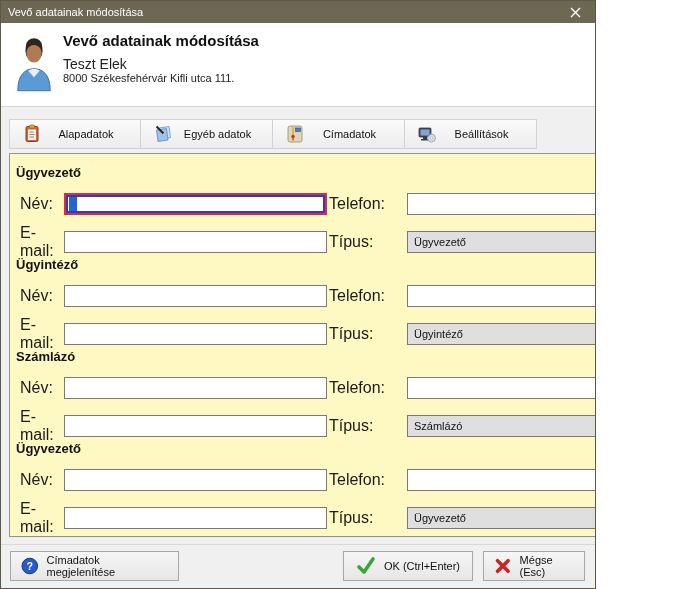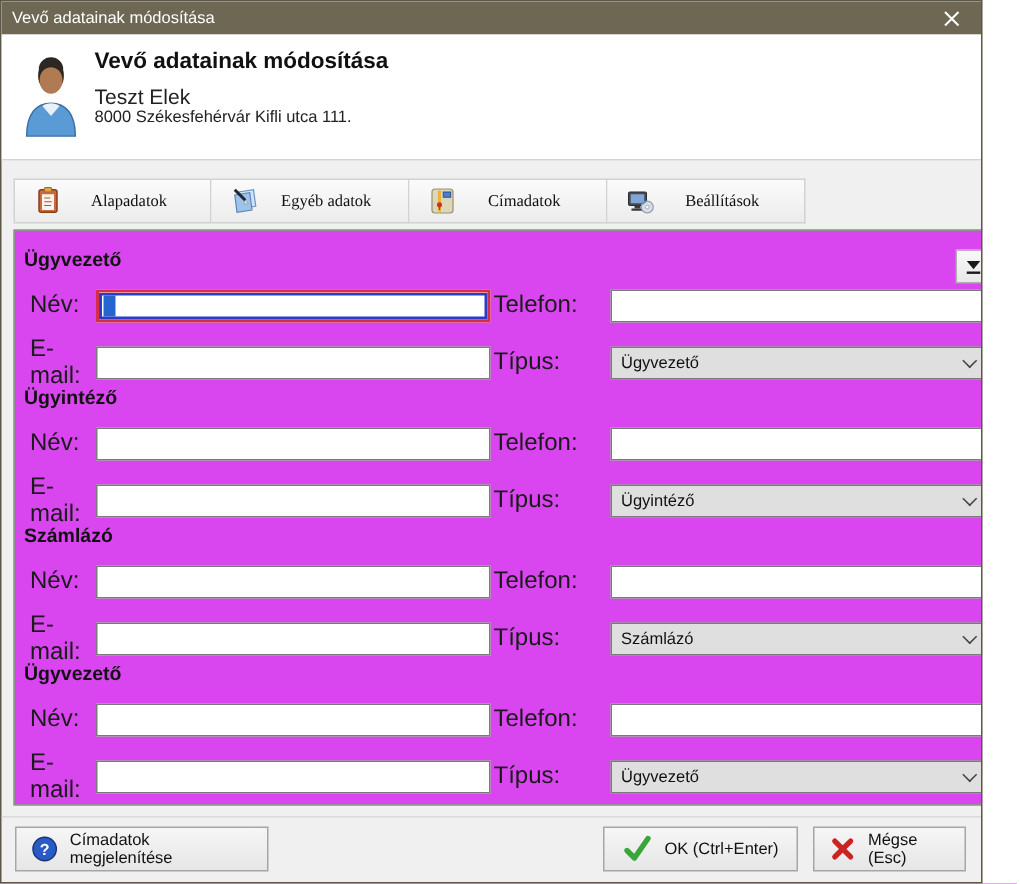--- a/index.html
+++ b/index.html
@@ -1,19 +1,19 @@
 <!DOCTYPE html>
 <html><head>
 <meta charset="utf-8">
 <style>
   * { box-sizing: border-box; margin: 0; padding: 0; }
   html,body { width:680px; height:589px; }
   body { font-family:"Liberation Sans", sans-serif; background:#fff; }
 
-  .window { position:relative; width:655px; height:589px; background:#f0f0f0;
+  .window { position:relative; width:596px; height:589px; background:#f0f0f0;
             border:1px solid #5d5747; overflow:hidden; }
 
   
   .titlebar { position:absolute; left:0; top:0; right:0; height:22px; background:#6e6754;
               display:flex; align-items:center; color:#fff; font-size:11px; padding-left:7px; }
   .titlebar-text { flex:1; white-space:nowrap; }
   .close-btn { width:40px; height:22px; display:flex; align-items:center; justify-content:center; }
 
   
   .header { position:absolute; left:0; top:22px; right:0; height:84px; background:#fff;
@@ -24,27 +24,27 @@
   .h-addr { position:absolute; left:62px; top:49px; font-size:11px; color:#222; }
 
   
   .tabstrip { position:absolute; left:8px; top:106px; width:660px; height:46px;
               display:flex; align-items:flex-end; z-index:3; }
   .tab { width:132px; height:30px; margin-bottom:4px; background:linear-gradient(#fbfbfb,#ececec);
          border:1px solid #d2d2d2; display:flex; align-items:center; font-size:11px; color:#111;
          cursor:default; }
   .tab + .tab { border-left:none; }
   .tab .t-icon { margin-left:12px; display:flex; }
-  .tab .t-label { flex:1; text-align:center; padding-right:10px;font-family:Liberation Serif, serif; }
+  .tab .t-label { flex:1; text-align:center; padding-right:10px; }
   .tab.active { height:40px; margin-bottom:-1px; background:#fff; border:1px solid #8f8f8f;
                 border-bottom:none; }
   .tab.active + .tab { border-left:1px solid #d2d2d2; }
 
   
-  .panel { position:absolute; left:8px; top:152px; width:658px; height:384px; background:#d946ef;
+  .panel { position:absolute; left:8px; top:152px; width:658px; height:384px; background:#fef9c3;
            border:1px solid #919191; z-index:2; }
   .section-title { font-size:13px; font-weight:bold; color:#111; margin:11px 0 12px 6px;
                    line-height:16px; }
   .frow { display:grid; grid-template-columns:44px 263px 80px 250px; align-items:center;
           height:22px; margin:0 0 9px 10px; }
   .flabel { font-size:16px; color:#1a1a1a; }
   .flabel.right { padding-left:2px; }
   .tinput { width:100%; height:22px; border:1px solid #7a7a7a; background:#fff; font-size:11px;
             padding:0 4px; font-family:"Liberation Sans", sans-serif; outline:none; }
   .input-wrap { position:relative; height:22px; }

